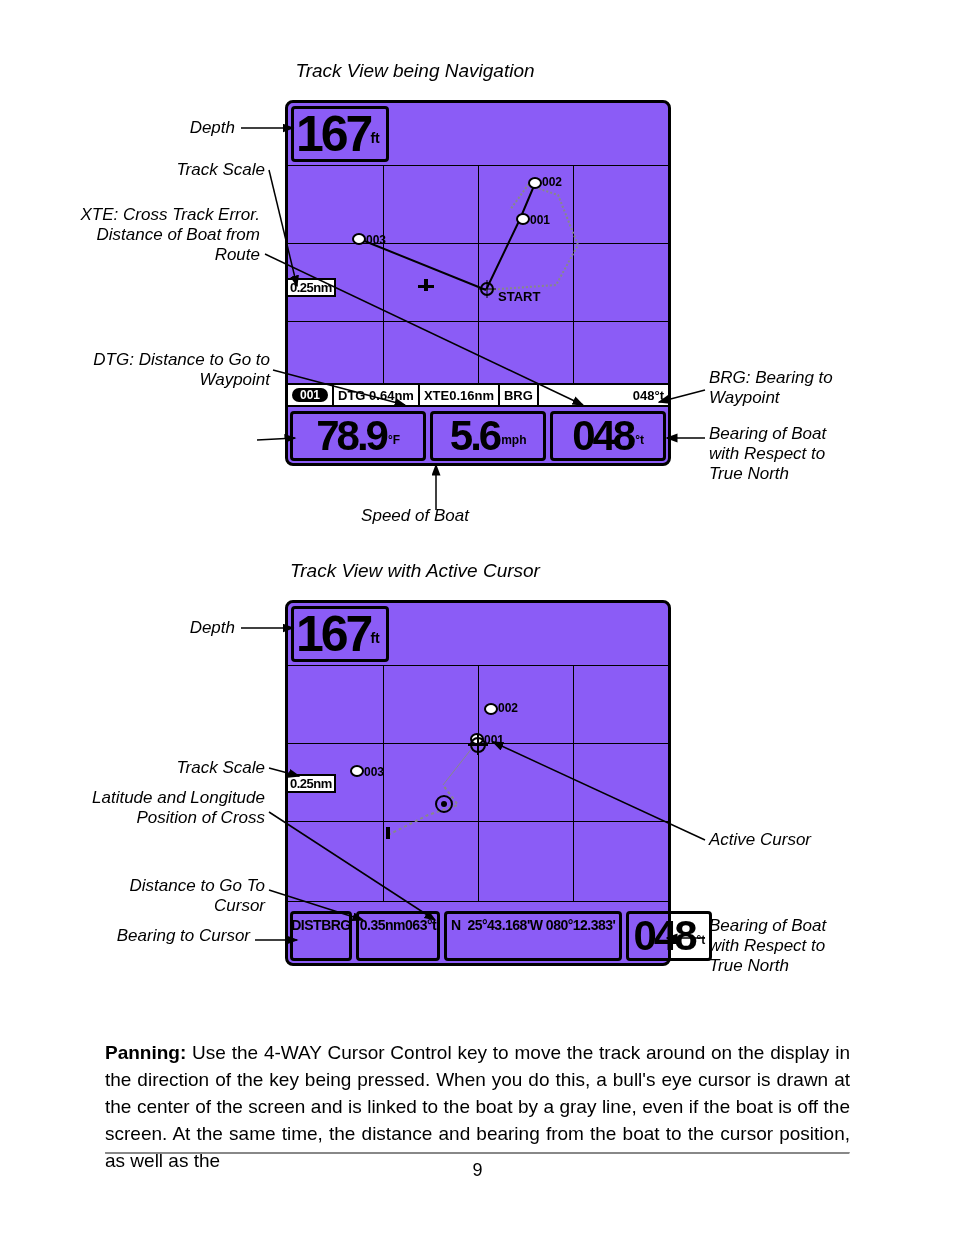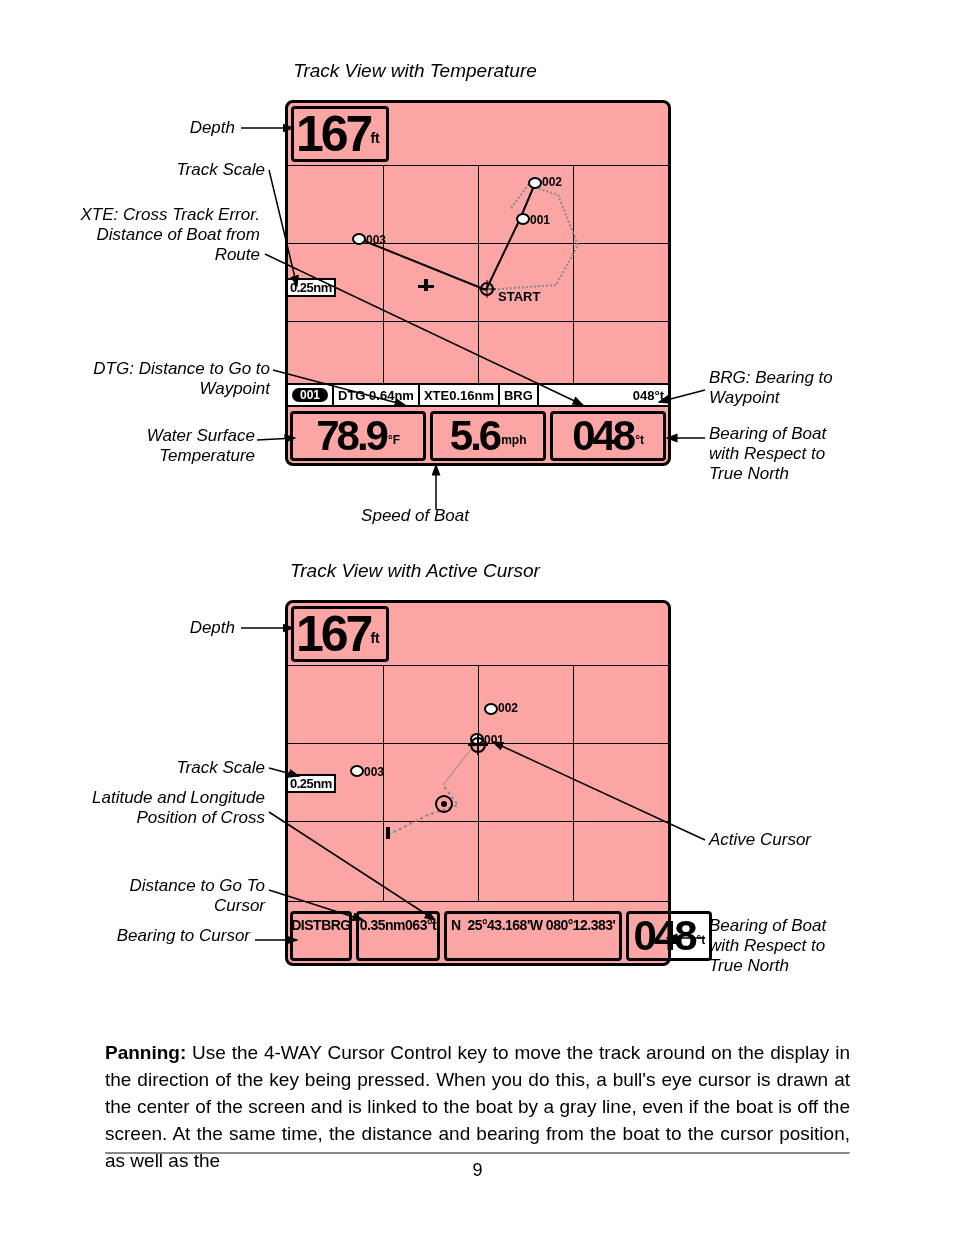--- a/index.html
+++ b/index.html
@@ -34,21 +34,21 @@
     height: 420px;
   }
   .screen {
     position: absolute;
     left: 180px;
     top: 10px;
     width: 380px;
     height: 360px;
     border: 3px solid black;
     border-radius: 8px;
-    background: #fca5a5;
+    background: #8b5cf6;
   }
   .depth-box {
     position: absolute;
     left: 3px;
     top: 3px;
     border: 3px solid black;
     border-radius: 4px;
     padding: 0 6px 0 2px;
     font-family: Arial, sans-serif;
     font-weight: 900;
@@ -225,21 +225,21 @@
   .page-num {
     text-align: center;
     font-size: 18px;
   }
 </style>
 </head>
 <body>
 
 <div class="page-content">
 
-  <div class="diagram-title" style="margin-left:120px;width:380px;">Track View with Temperature</div>
+  <div class="diagram-title" style="margin-left:120px;width:380px;">Track View being Navigation</div>
 
   <div class="diagram-container">
 
     <div class="screen">
 
       <div class="depth-box">
         <span>167</span><span class="sub">ft</span>
       </div>
 
       <div class="grid-area">
@@ -314,22 +314,21 @@
       <line x1="160" y1="164" x2="478" y2="315" stroke="black" stroke-width="1.5" marker-end="url(#ah1)"></line>
       <line x1="168" y1="280" x2="300" y2="315" stroke="black" stroke-width="1.5" marker-end="url(#ah1)"></line>
       <line x1="152" y1="350" x2="190" y2="348" stroke="black" stroke-width="1.5" marker-end="url(#ah1)"></line>
       <line x1="331" y1="420" x2="331" y2="375" stroke="black" stroke-width="1.5" marker-end="url(#ah1)"></line>
       <line x1="600" y1="300" x2="554" y2="312" stroke="black" stroke-width="1.5" marker-end="url(#ah1)"></line>
       <line x1="600" y1="348" x2="562" y2="348" stroke="black" stroke-width="1.5" marker-end="url(#ah1)"></line>
     </svg>
     <div class="label-text" style="left:-20px;top:28px;width:150px;">Depth</div>
     <div class="label-text" style="left:-20px;top:70px;width:180px;">Track Scale</div>
     <div class="label-text" style="left:-40px;top:115px;width:195px;">XTE: Cross Track Error. Distance of Boat from Route</div>
-    <div class="label-text" style="left:-40px;top:260px;width:205px;margin-top:9px;">DTG: Distance to Go to Waypoint</div>
-    <div class="label-text" style="left:-20px;top:336px;width:170px;">Water Surface Temperature</div>
+    <div class="label-text" style="left:-40px;top:260px;width:205px;">DTG: Distance to Go to Waypoint</div>
     <div class="label-text" style="left:210px;top:416px;width:200px;text-align:center;">Speed of Boat</div>
     <div class="label-text right" style="left:604px;top:278px;width:140px;">BRG: Bearing to Waypoint</div>
     <div class="label-text right" style="left:604px;top:334px;width:150px;">Bearing of Boat with Respect to True North</div>
   </div>
 
   <div class="diagram-title" style="margin-left:120px;width:380px;margin-top:20px;">Track View with Active Cursor</div>
 
   <div class="diagram-container2">
     <div class="screen">
       <div class="depth-box">

